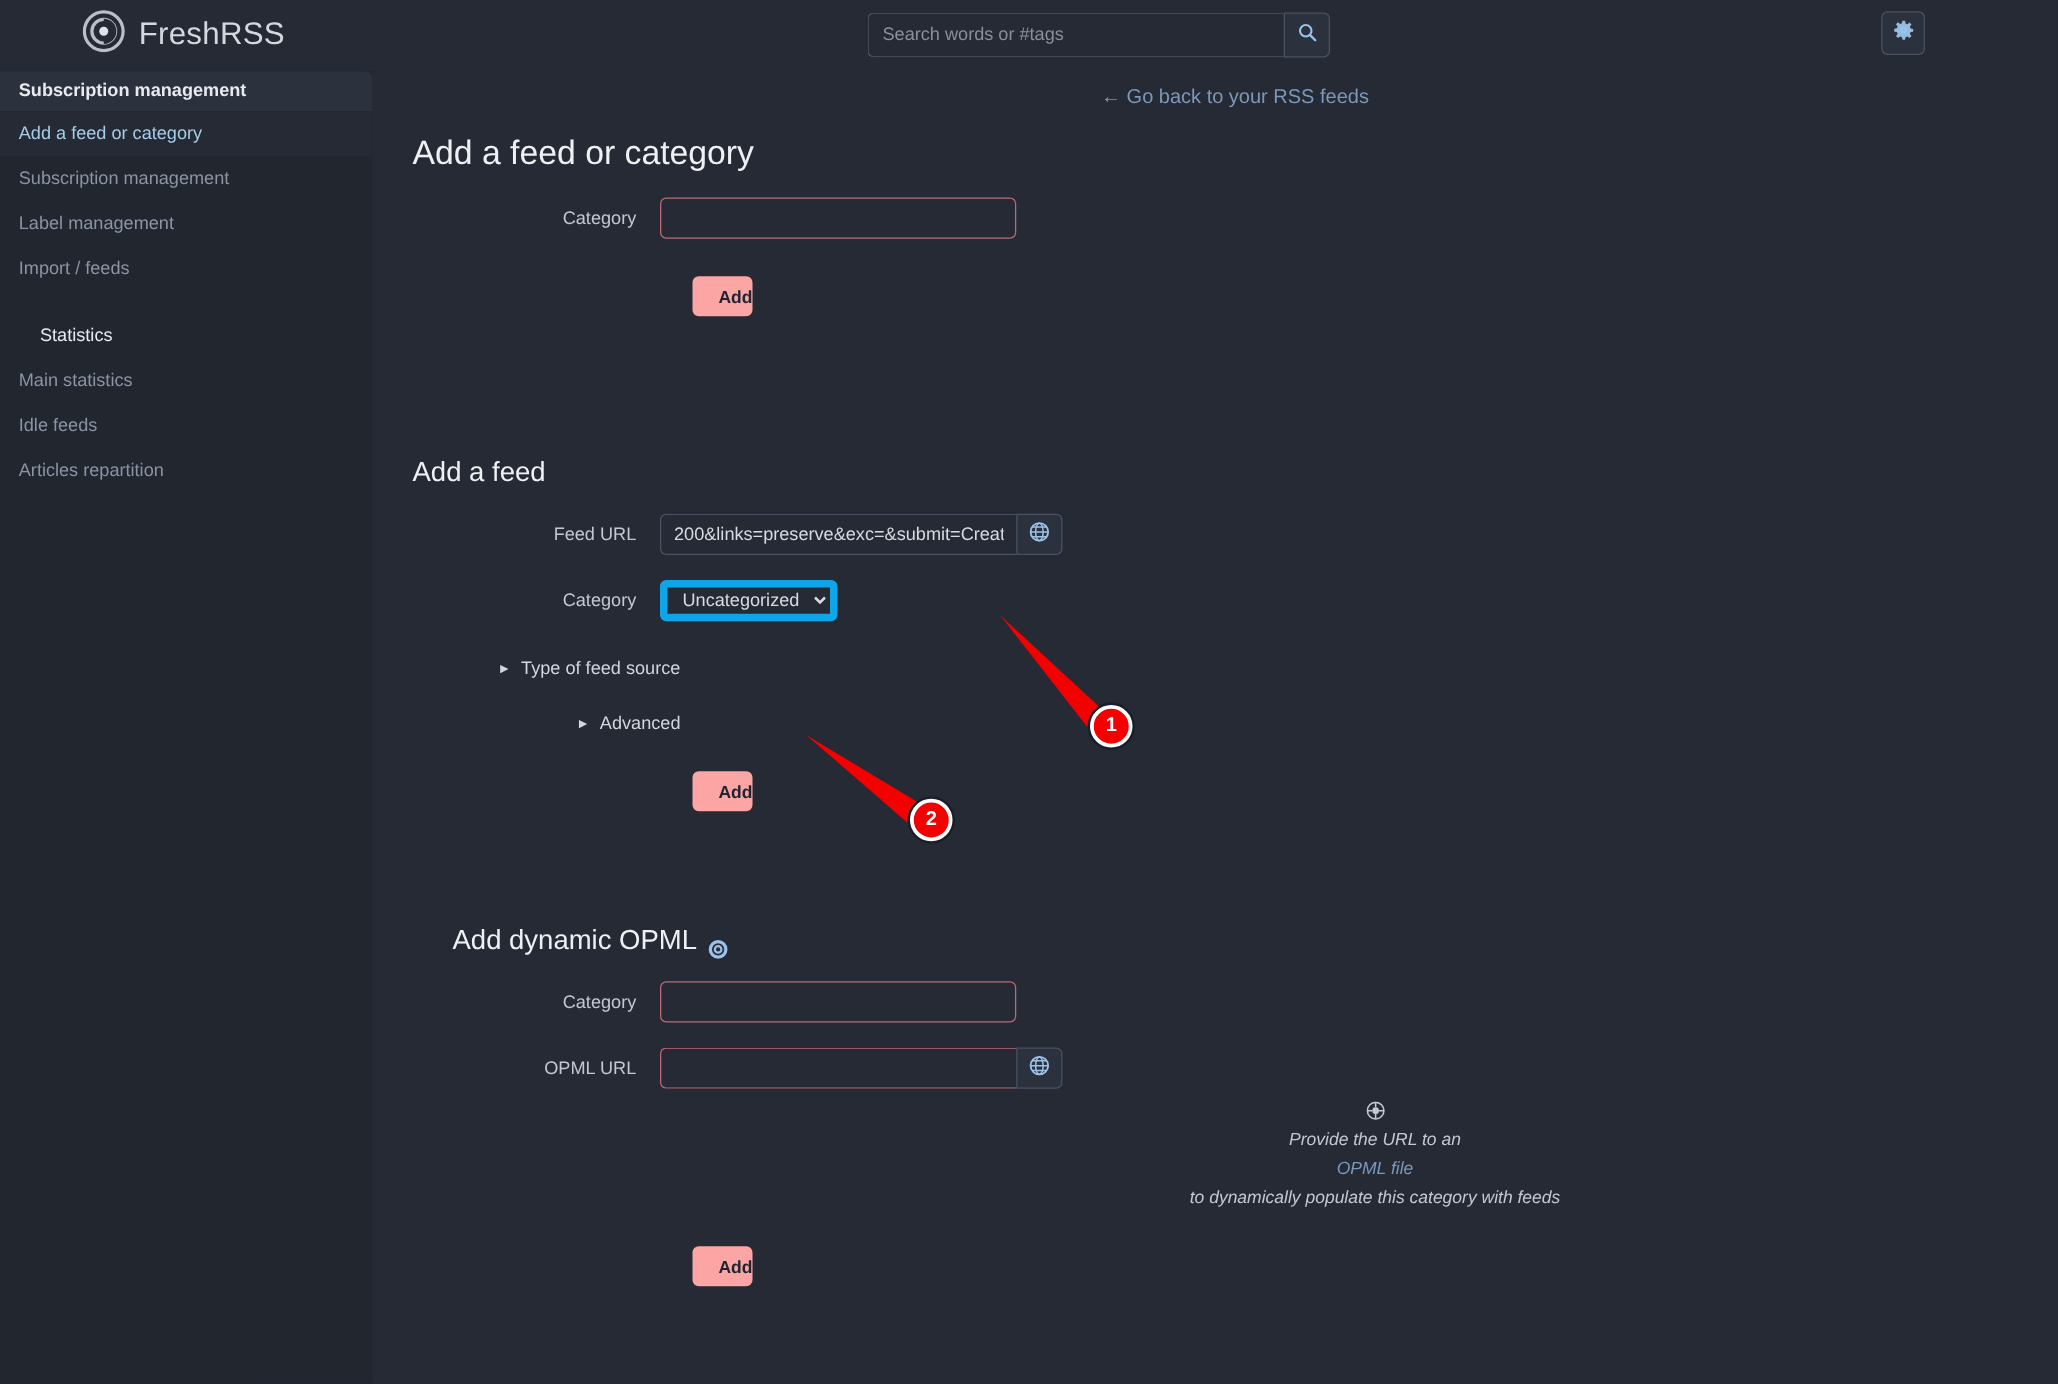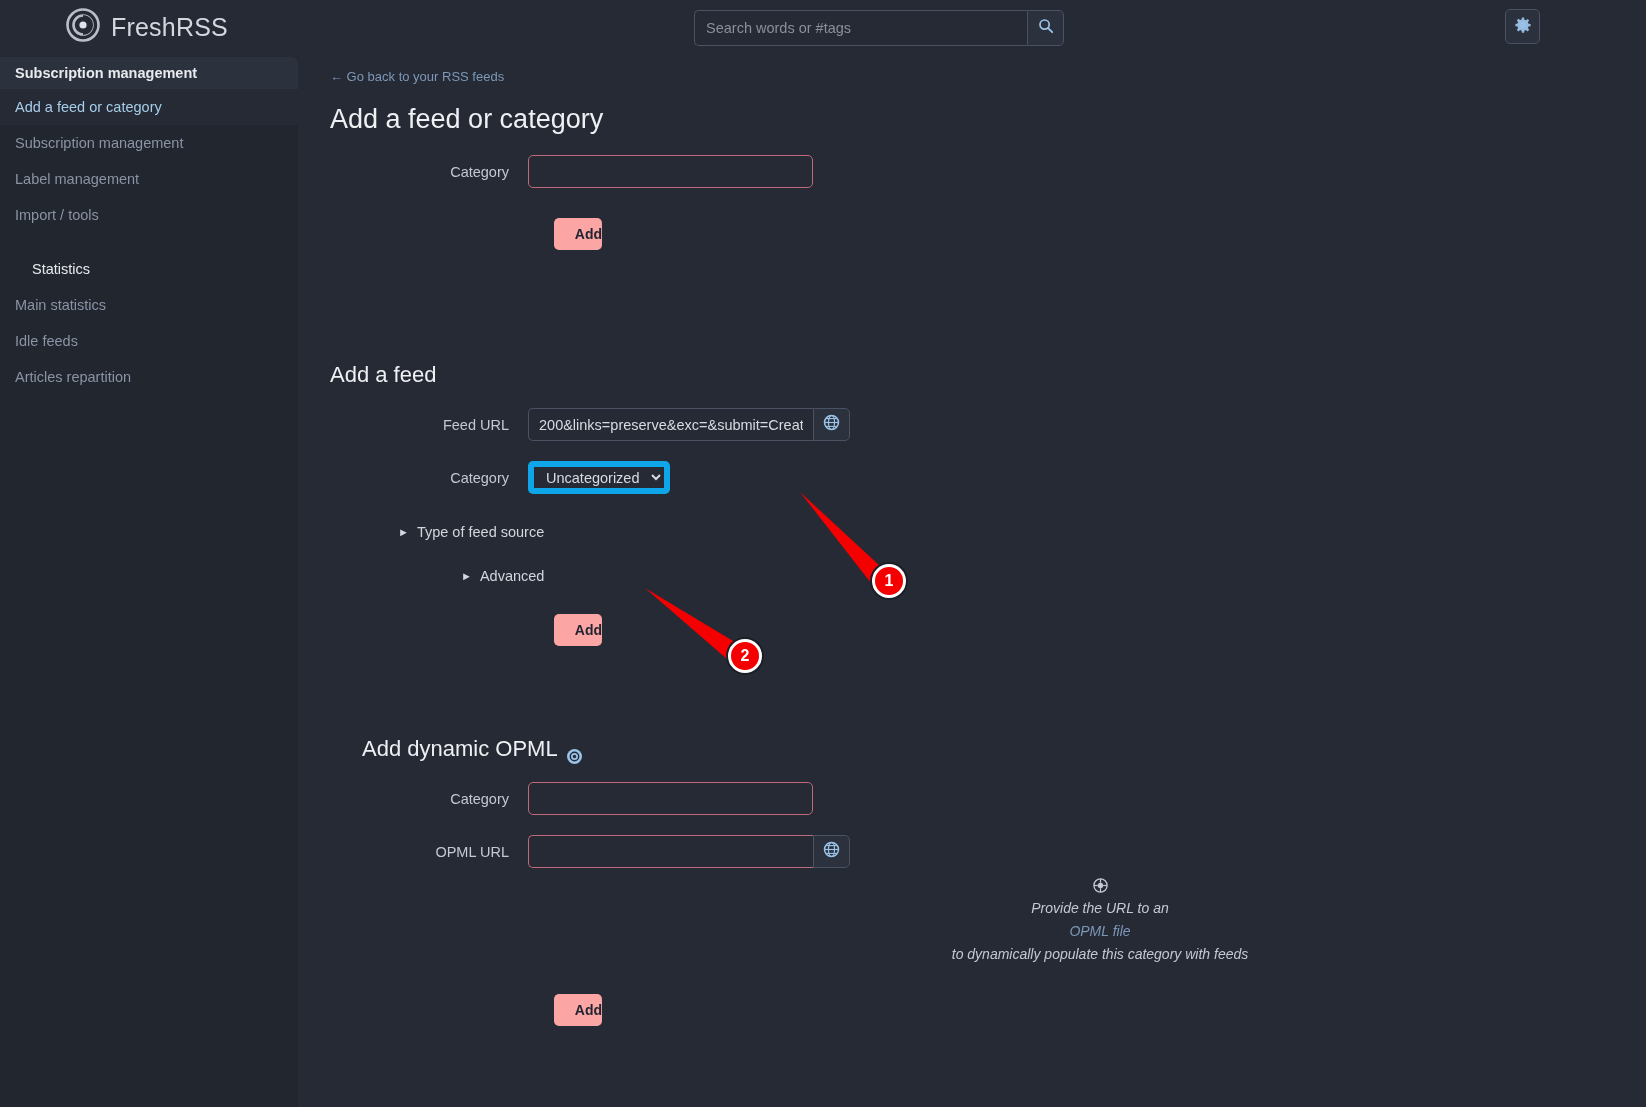--- a/index.html
+++ b/index.html
@@ -142,24 +142,25 @@
     top: 57px;
     width: 1348px;
     height: 1050px;
     background: #252a34;
     padding-left: 32px;
   }
 
   .back-link {
     display: block;
     margin-top: 12px;
-    font-size: 13px;
+    font-size: 16px;
     color: #7d97b8;
     text-decoration: none;
     cursor: pointer;
+    text-align: center;
   }
 
   .page-title {
     margin-top: 20px;
     font-size: 27px;
     font-weight: normal;
     color: #eef0f3;
   }
 
   .section-title {
@@ -350,21 +351,21 @@
   <div class="sidebar-item active">
     <span>Add a feed or category</span>
   </div>
   <div class="sidebar-item">
     <span>Subscription management</span>
   </div>
   <div class="sidebar-item">
     <span>Label management</span>
   </div>
   <div class="sidebar-item">
-    <span>Import / tools</span>
+    <span>Import / feeds</span>
   </div>
 
   <div class="sidebar-group-title">Statistics</div>
 
   <div class="sidebar-item">
     <span>Main statistics</span>
   </div>
   <div class="sidebar-item">
     <span>Idle feeds</span>
   </div>

